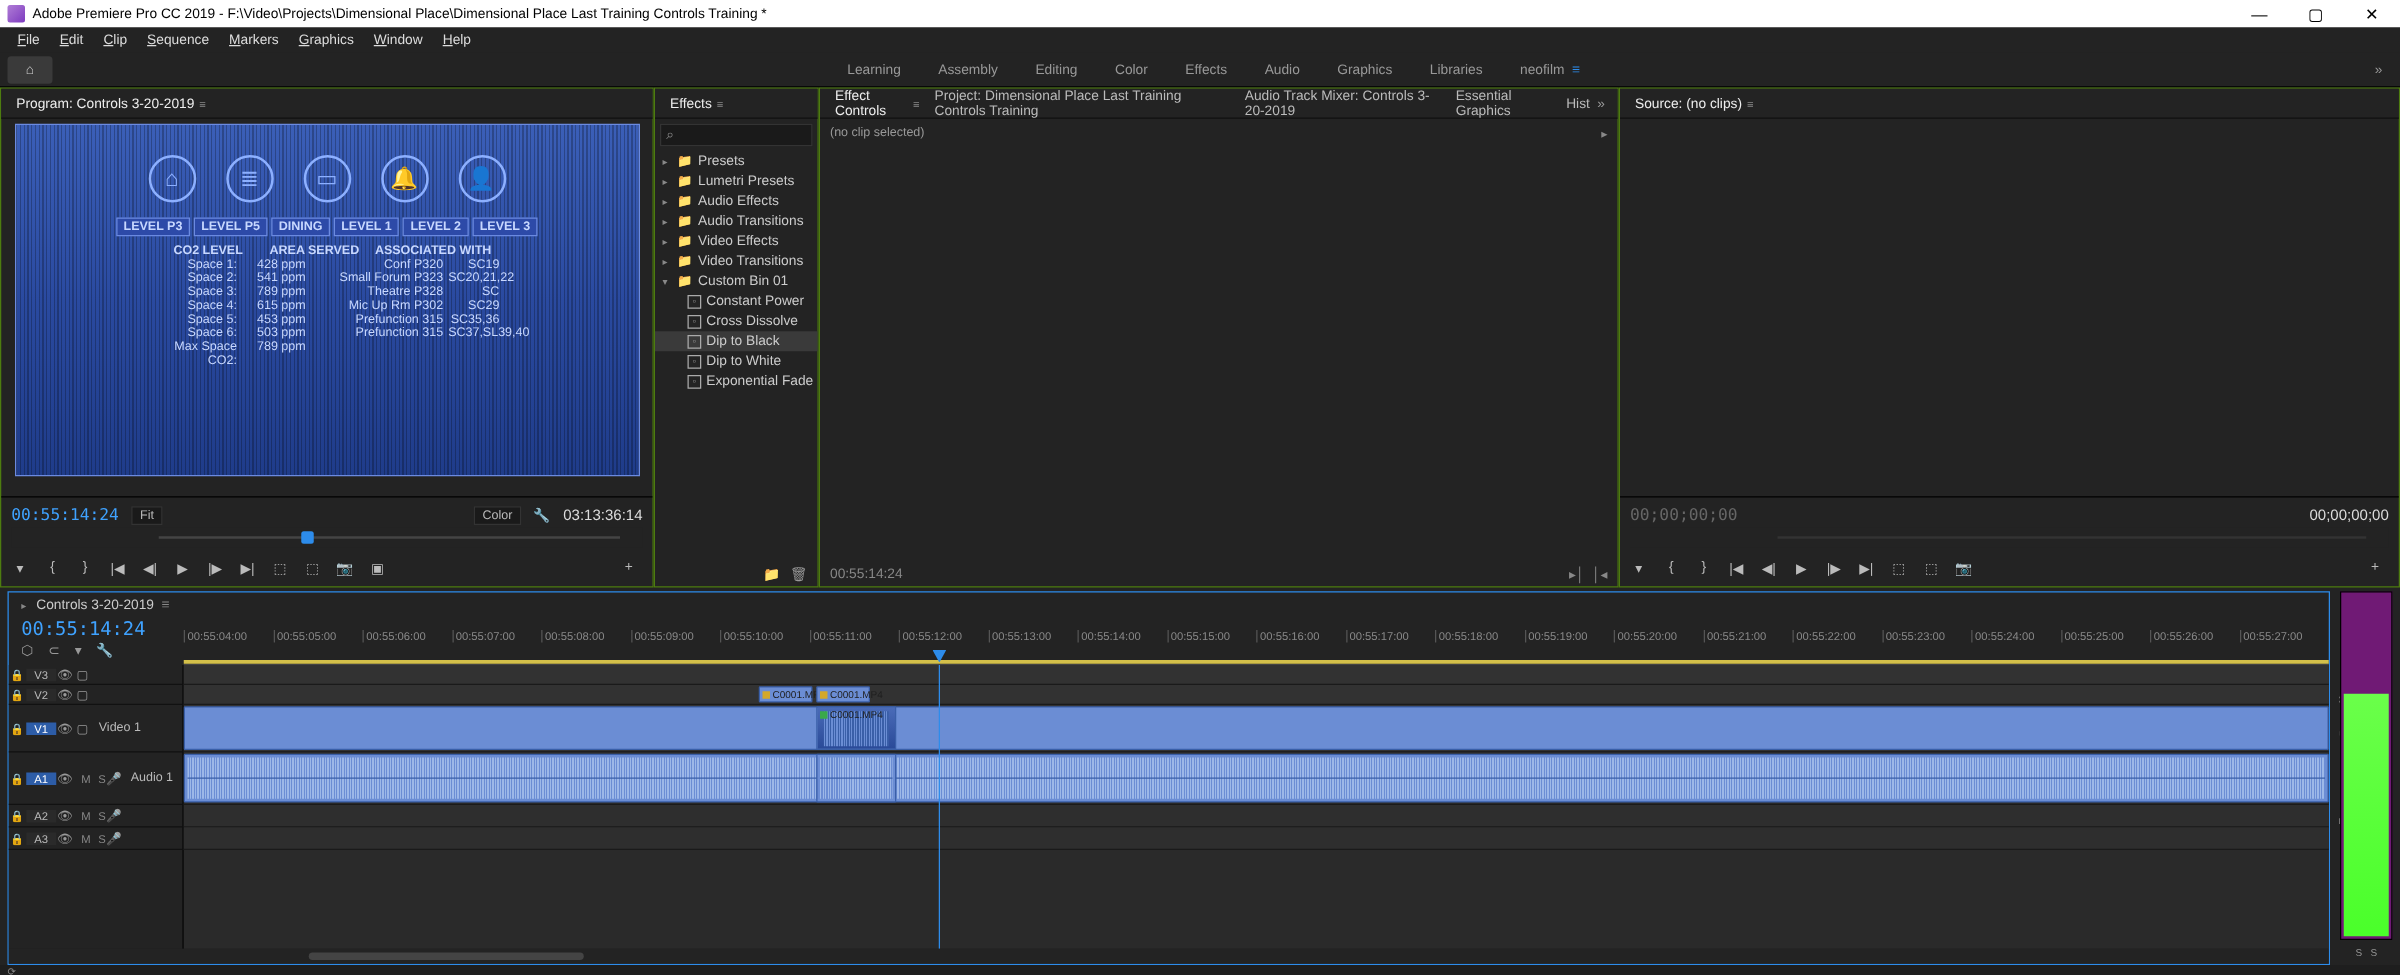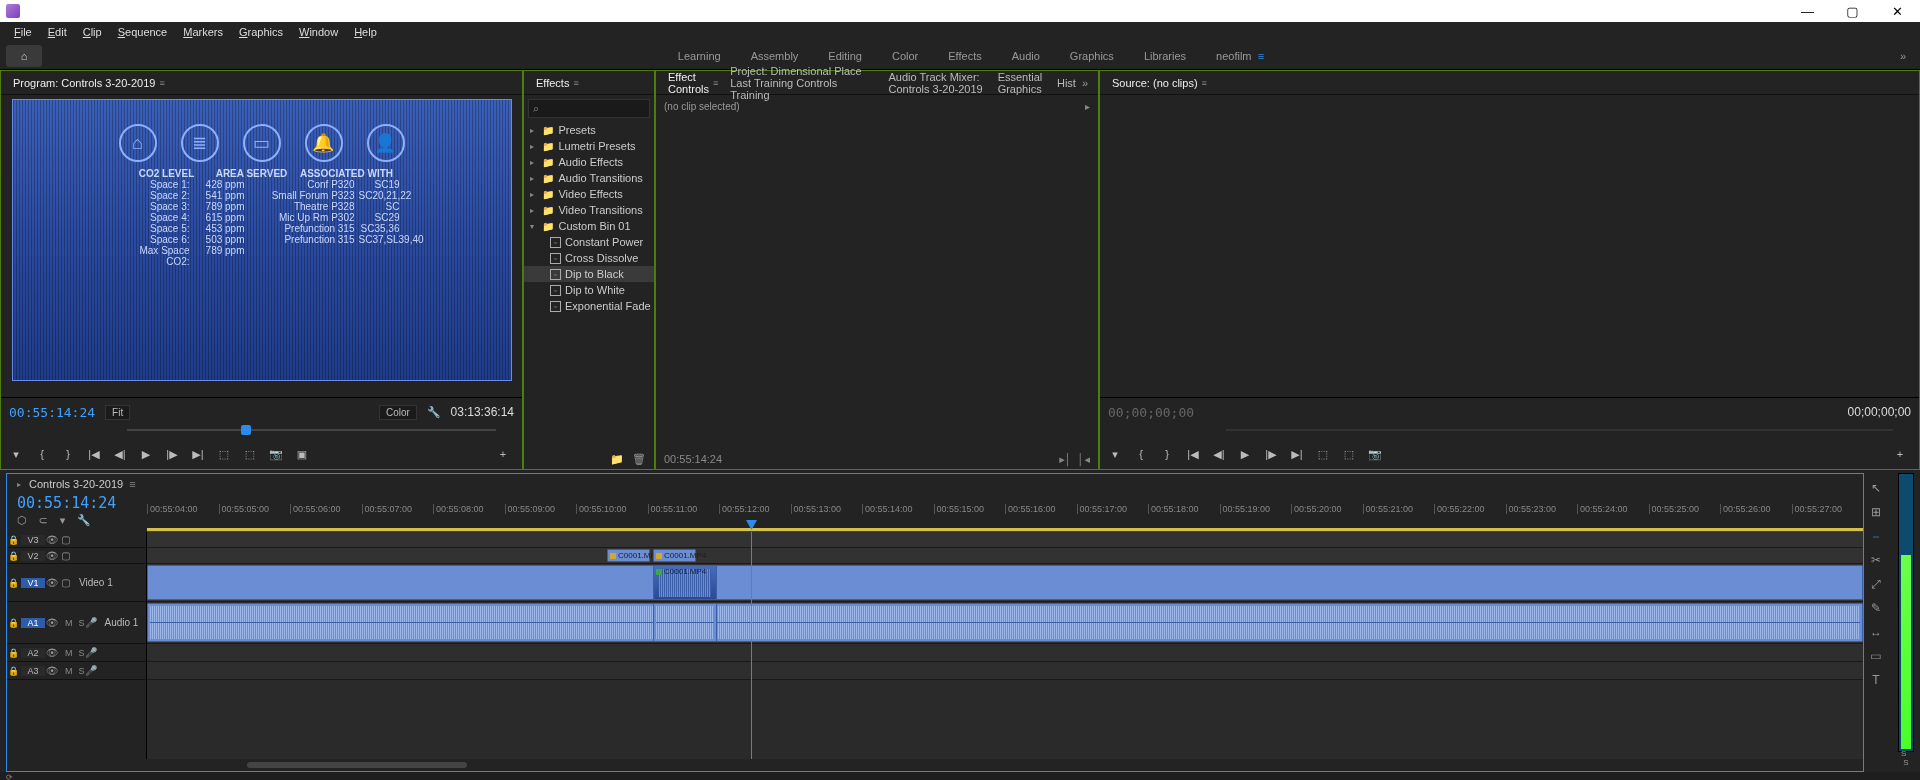--- a/index.html
+++ b/index.html
@@ -56,21 +56,21 @@
 .effects .search{margin:4px;padding:2px 4px;background:#1a1a1a;border:1px solid #333;color:#888;font-size:11px}
 .tree{font-size:11px;color:#ccc}
 .tree .node{display:flex;align-items:center;height:16px;padding-left:6px;gap:4px}
 .tree .node .arr{color:#888;width:8px;font-size:8px}
 .tree .node .fld{color:#aaa;font-size:10px}
 .tree .node .fx{width:11px;height:11px;border:1px solid #aaa;font-size:7px;display:flex;align-items:center;justify-content:center;color:#aaa}
 .tree .node.child{padding-left:26px}
 .tree .node.sel{background:#3a3a3a}
 .effects .btm{margin-top:auto;height:20px;display:flex;justify-content:flex-end;gap:8px;padding-right:8px;align-items:center;color:#999}
 
-.effctrl{width:444px}
+.effctrl{width:640px}
 .effctrl .body{flex:1;padding:6px 8px;color:#999;font-size:10px;position:relative}
 .effctrl .body .rt{position:absolute;right:8px;top:6px;color:#888}
 .effctrl .footer{height:20px;padding-left:8px;color:#888;font-family:Consolas,monospace;display:flex;align-items:center}
 .effctrl .footer .r{margin-left:auto;display:flex;gap:6px;margin-right:8px;color:#888}
 
 .source{flex:1}
 .source .mc-row .tc{color:#666}
 .source .mini-scrub .track{background:#333}
 
 .timeline{position:absolute;left:6px;right:56px;top:473px;bottom:8px;border:1px solid #2d8ceb;background:#232323;display:flex;flex-direction:column}
@@ -122,31 +122,32 @@
 .wave::after{content:"";position:absolute;left:0;right:0;top:48%;height:1px;background:#3a5fa8}
 .playhead{position:absolute;top:0;bottom:0;width:1px;background:#2d8ceb;left:604px}
 .playhead::before{content:"";position:absolute;top:-12px;left:-5px;width:11px;height:10px;background:#2d8ceb;clip-path:polygon(0 0,100% 0,50% 100%)}
 .tl-scrub{height:12px;background:#232323;position:relative}
 .tl-scrub .bar{position:absolute;left:240px;width:220px;top:3px;height:6px;background:#444;border-radius:3px}
 
 .rtools{position:absolute;right:34px;top:473px;width:20px;display:flex;flex-direction:column;gap:10px;align-items:center;padding-top:8px}
 .rtools span{color:#999;font-size:12px}
 .rtools span.blue{color:#2d8ceb}
 
-.meter{position:absolute;right:6px;top:473px;bottom:28px;width:16px;background:#0c4a6e;border:1px solid #000}
+.meter{position:absolute;right:6px;top:473px;bottom:28px;width:42px;background:#701a75;border:1px solid #000}
 .meter .fill{position:absolute;left:2px;right:2px;bottom:2px;height:70%;background:linear-gradient(180deg,#6aff4a 0%,#4aff2a 100%)}
 .meter .lbl{position:absolute;bottom:-16px;left:0;right:0;text-align:center;font-size:8px;color:#999}
 .statusbar{position:absolute;bottom:0;left:0;right:0;height:8px;background:#1e1e1e}
 .statusbar .dot{position:absolute;left:6px;top:1px;color:#888;font-size:8px}
 </style>
 </head>
 <body>
 
 <div class="titlebar">
   <div class="logo"></div>
+  <span>Adobe Premiere Pro CC 2019 - F:\Video\Projects\Dimensional Place\Dimensional Place Last Training Controls Training *</span>
   <div class="spacer"></div>
   <div class="winbtn">—</div>
   <div class="winbtn">▢</div>
   <div class="winbtn">✕</div>
 </div>
 
 <div class="menubar">
   <span><u>F</u>ile</span>
   <span><u>E</u>dit</span>
   <span><u>C</u>lip</span>
@@ -185,20 +186,28 @@
         </div>
     </div>
     <div class="monitor">
       <div class="screen">
         <div class="iconrow">
           <div class="ic">⌂</div>
           <div class="ic">≣</div>
           <div class="ic">▭</div>
           <div class="ic">🔔</div>
           <div class="ic">👤</div>
+        </div>
+        <div class="tabsrow">
+          <span>LEVEL P3</span>
+          <span>LEVEL P5</span>
+          <span>DINING</span>
+          <span>LEVEL 1</span>
+          <span>LEVEL 2</span>
+          <span>LEVEL 3</span>
         </div>
         <div class="tbl">
           <div class="hdr">
               <span>CO2 LEVEL</span>
               <span>AREA SERVED</span>
               <span>ASSOCIATED WITH</span>
             </div>
           <div class="row">
               <span>Space 1:</span>
               <span>428 ppm</span>

